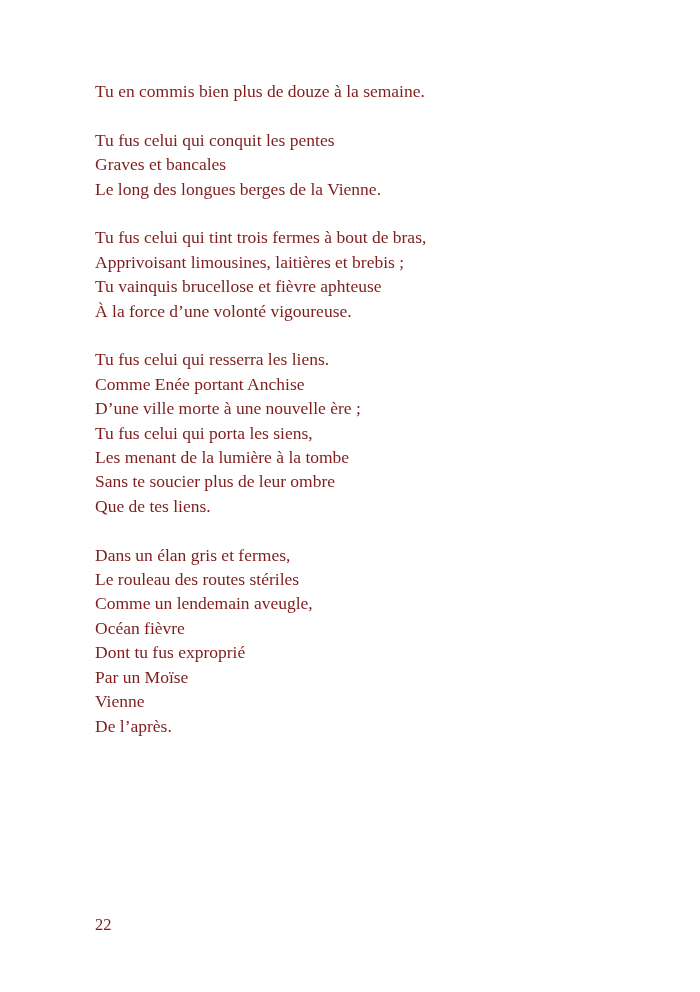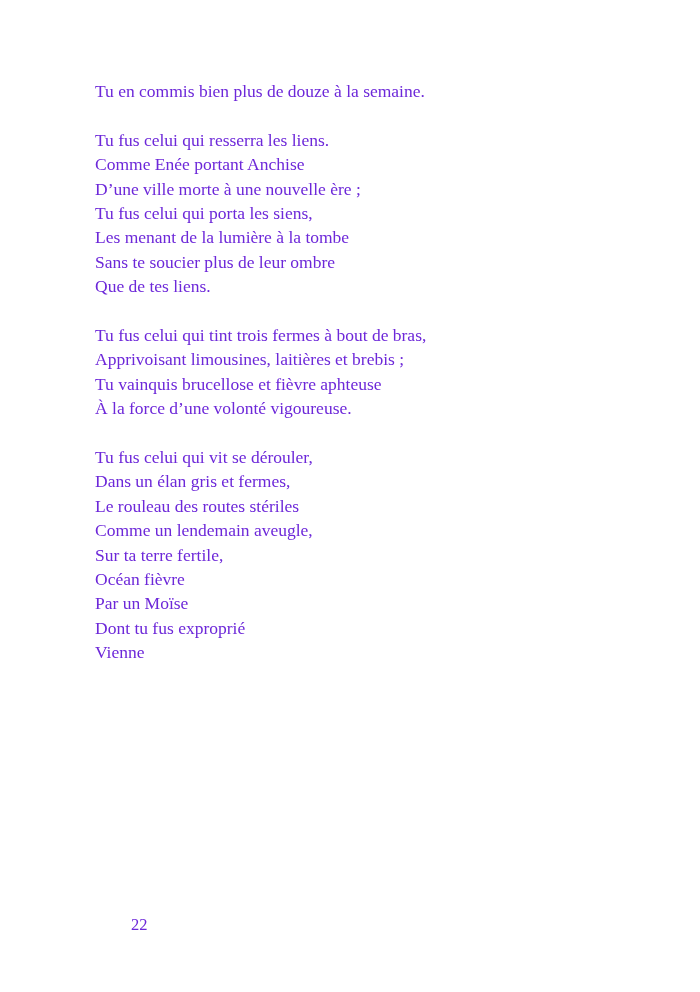--- a/index.html
+++ b/index.html
@@ -6,21 +6,21 @@
     margin: 0;
     padding: 0;
     background: #ffffff;
   }
   .page {
     position: relative;
     width: 700px;
     height: 992px;
     background: #ffffff;
     font-family: "Liberation Serif", "DejaVu Serif", serif;
-    color: #6d28d9;
+    color: #7f1d1d;
     overflow: hidden;
   }
   .poem {
     position: absolute;
     left: 95px;
     top: 79px;
     width: 520px;
     font-size: 17.5px;
     line-height: 24.4px;
   }
@@ -30,61 +30,64 @@
   .line {
     display: block;
     white-space: pre;
   }
   .page-number {
     position: absolute;
     left: 95px;
     top: 915px;
     font-size: 16.5px;
     line-height: 20px;
-    margin-left: 36px;
   }
 </style>
 </head>
 <body>
 
 <div class="page">
 
   <div class="poem">
 
     <div class="stanza">
       <span class="line">Tu en commis bien plus de douze à la semaine.</span>
     </div>
 
+    <div class="stanza">
+      <span class="line">Tu fus celui qui conquit les pentes</span>
+      <span class="line">Graves et bancales</span>
+      <span class="line">Le long des longues berges de la Vienne.</span>
+    </div>
+
+    <div class="stanza">
+      <span class="line">Tu fus celui qui tint trois fermes à bout de bras,</span>
+      <span class="line">Apprivoisant limousines, laitières et brebis ;</span>
+      <span class="line">Tu vainquis brucellose et fièvre aphteuse</span>
+      <span class="line">À la force d’une volonté vigoureuse.</span>
+    </div>
 
     <div class="stanza">
       <span class="line">Tu fus celui qui resserra les liens.</span>
       <span class="line">Comme Enée portant Anchise</span>
       <span class="line">D’une ville morte à une nouvelle ère ;</span>
       <span class="line">Tu fus celui qui porta les siens,</span>
       <span class="line">Les menant de la lumière à la tombe</span>
       <span class="line">Sans te soucier plus de leur ombre</span>
       <span class="line">Que de tes liens.</span>
     </div>
 
     <div class="stanza">
-      <span class="line">Tu fus celui qui tint trois fermes à bout de bras,</span>
-      <span class="line">Apprivoisant limousines, laitières et brebis ;</span>
-      <span class="line">Tu vainquis brucellose et fièvre aphteuse</span>
-      <span class="line">À la force d’une volonté vigoureuse.</span>
-    </div>
-
-    <div class="stanza">
-      <span class="line">Tu fus celui qui vit se dérouler,</span>
       <span class="line">Dans un élan gris et fermes,</span>
       <span class="line">Le rouleau des routes stériles</span>
       <span class="line">Comme un lendemain aveugle,</span>
-      <span class="line">Sur ta terre fertile,</span>
       <span class="line">Océan fièvre</span>
+      <span class="line">Dont tu fus exproprié</span>
       <span class="line">Par un Moïse</span>
-      <span class="line">Dont tu fus exproprié</span>
       <span class="line">Vienne</span>
+      <span class="line">De l’après.</span>
     </div>
 
   </div>
 
   <div class="page-number">22</div>
 
 </div>
 
 </body></html>

